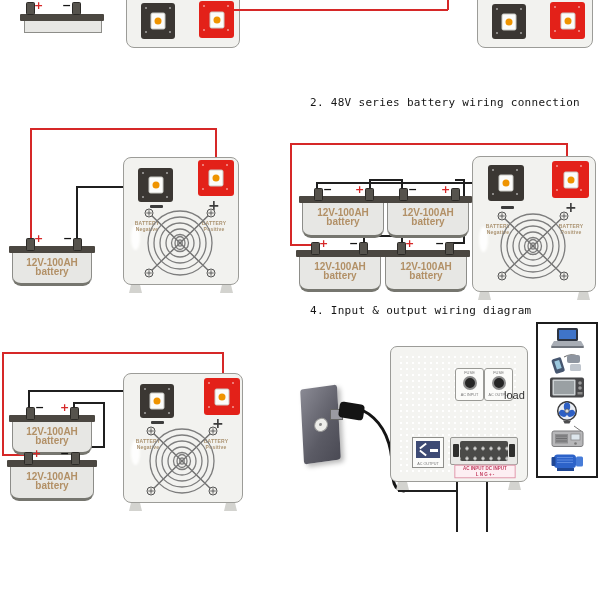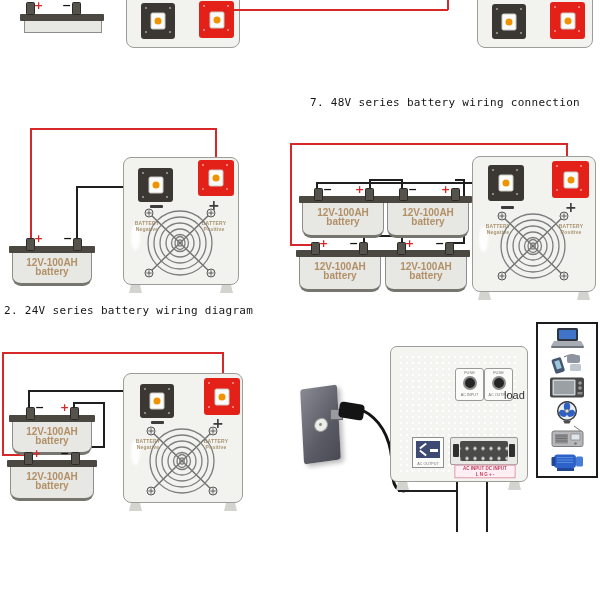--- a/index.html
+++ b/index.html
@@ -105,22 +105,22 @@
     <div class="term tk" style="left:14px;top:15px;width:34px;height:35px">
         <span class="pad"></span>
         <span class="odot"></span>
       </div>
     <div class="term tr" style="left:72px;top:13px;width:35px;height:37px">
         <span class="pad"></span>
         <span class="odot"></span>
       </div>
   </div>
 
-  <div class="t" style="left:4px;top:304px">2. 24V series battery wiring diagram</div>
-  <div class="t" style="left:310px;top:96px">7. 48V series battery wiring connection</div>
+  <div class="t" style="left:310px;top:96px">2. 48V series battery wiring connection</div>
+  <div class="t" style="left:310px;top:304px">4. Input &amp; output wiring diagram</div>
 
   <div class="wire v wr" style="left:30px;top:128px;height:112px"></div>
   <div class="wire h wr" style="left:30px;top:128px;width:187px"></div>
   <div class="wire v wr" style="left:215px;top:128px;height:32px"></div>
   <div class="wire v wb" style="left:76px;top:186px;height:52px"></div>
   <div class="wire h wb" style="left:76px;top:186px;width:62px"></div>
 
   <div class="battery" style="left:12px;top:246px;width:80px;height:40px">
     <div class="bflange"></div>
     <div class="bbody">

